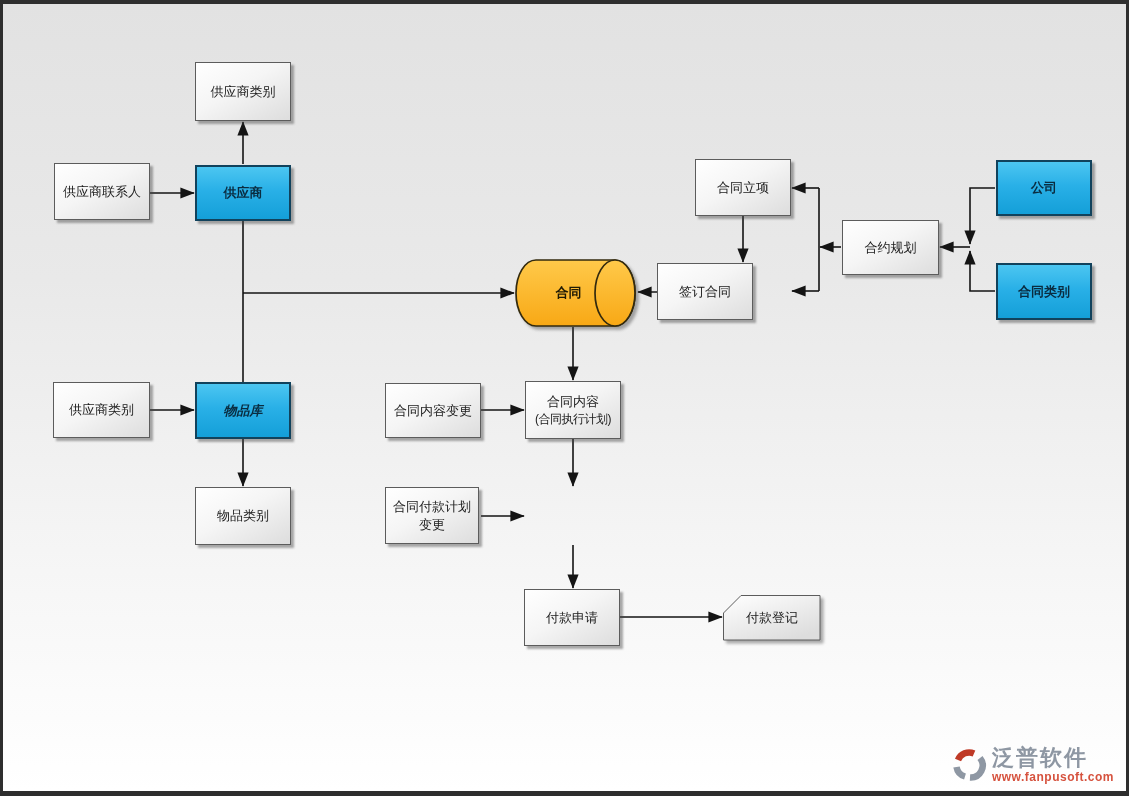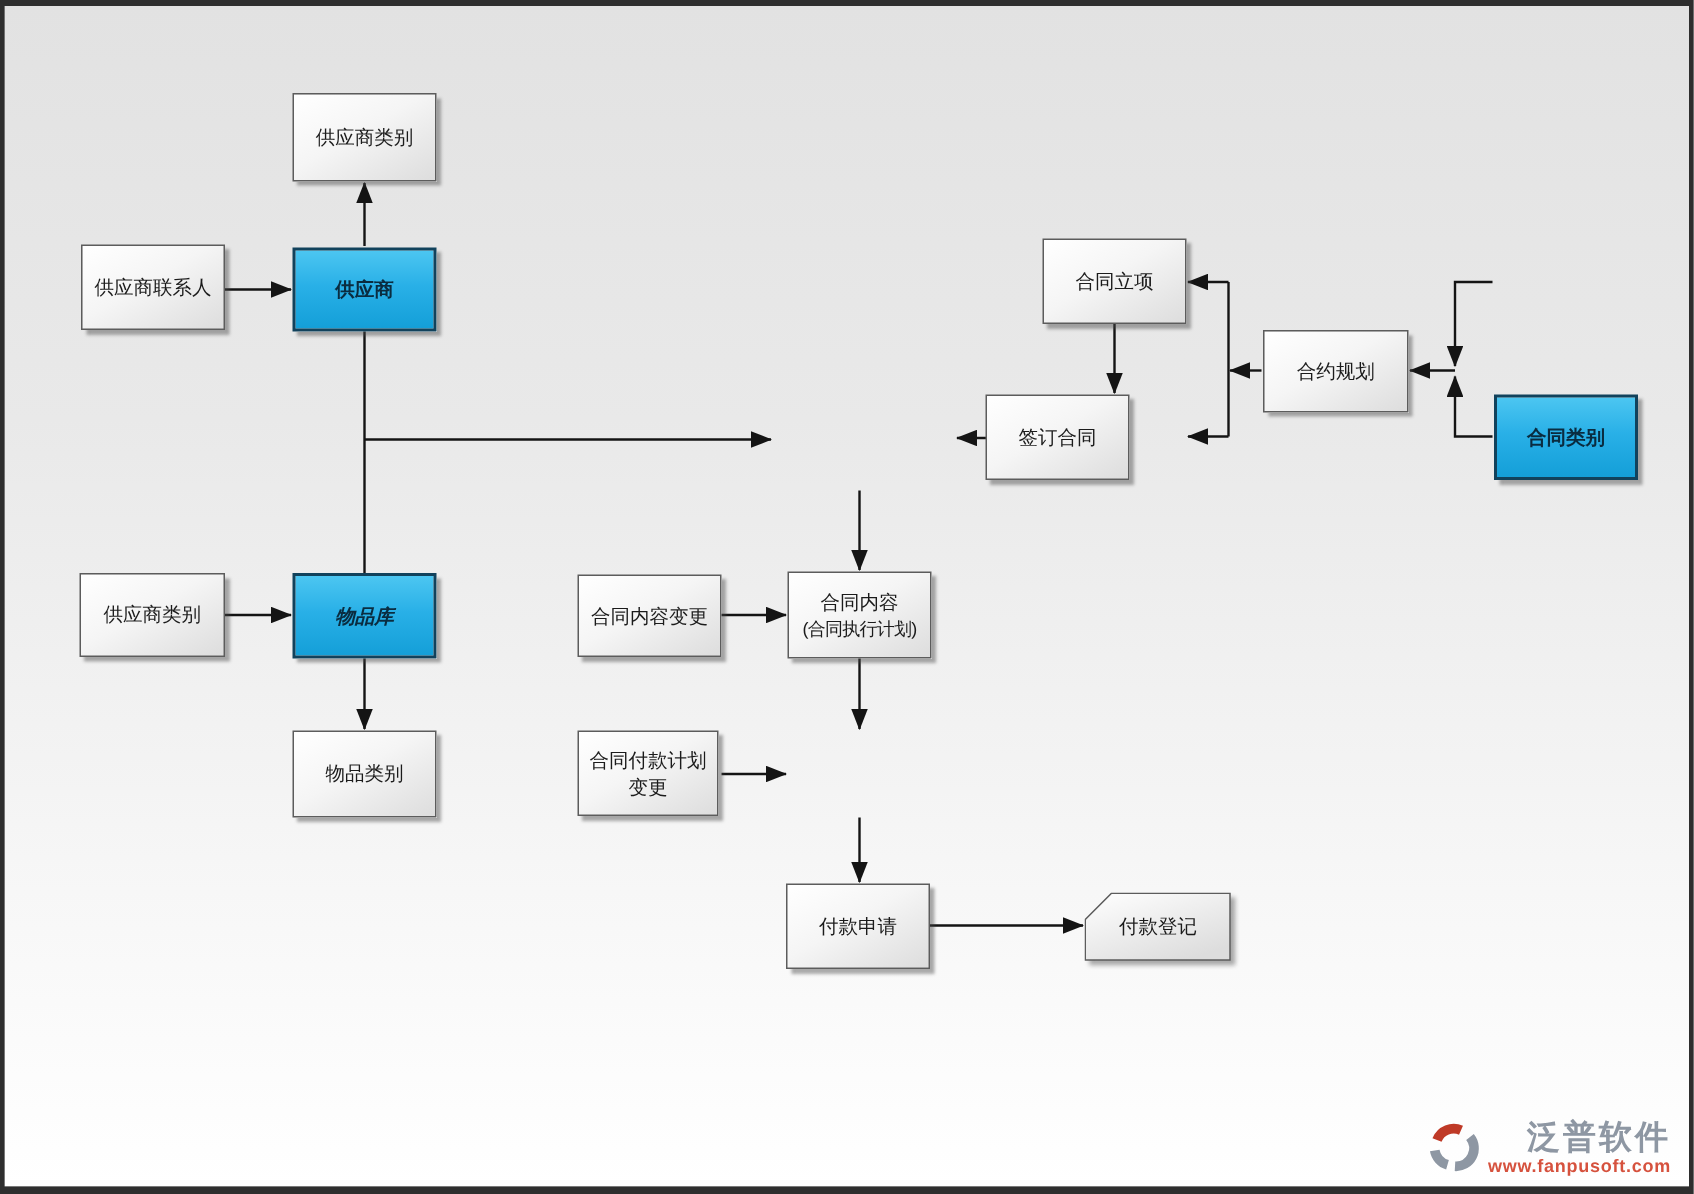--- a/index.html
+++ b/index.html
@@ -39,21 +39,21 @@
     position:absolute;left:0;top:0;
     filter:drop-shadow(3px 3px 1.5px rgba(70,70,70,0.45));
   }
   .node .lbl{position:relative;z-index:2;white-space:nowrap;}
   .node.cylinder .lbl{transform:translateX(-7px);font-weight:600;color:#1f1a05;}
   .node .lbl .tight{font-size:12px;letter-spacing:-0.5px;}
   #watermark{
     position:absolute;right:12px;bottom:8px;
     display:flex;align-items:center;gap:3px;
   }
-  #wm-text{display:flex;flex-direction:column;align-items:flex-end;line-height:1;}
+  #wm-text{display:flex;flex-direction:column;align-items:flex-start;line-height:1;}
   #wm-brand{font-size:22px;font-weight:bold;color:#8e97a3;letter-spacing:2px;}
   #wm-url{font-size:12px;font-weight:bold;color:#d6523e;letter-spacing:0.5px;margin-top:2px;}
 </style>
 </head>
 <body>
 
 <div id="stage">
     <svg class="connectors" width="1129" height="796">
       <defs>
         <marker id="arr" markerWidth="9" markerHeight="7" refX="8.5" refY="3.5" orient="auto">
@@ -105,33 +105,53 @@
     <div class="node blue" style="left: 192px; top: 378px; width: 96px; height: 57px; font-style: italic;">
       <div class="lbl">
         <div>物品库</div>
       </div>
     </div>
     <div class="node white" style="left: 192px; top: 483px; width: 96px; height: 58px;">
       <div class="lbl">
         <div>物品类别</div>
       </div>
     </div>
+    <div class="node cylinder" style="left: 512px; top: 255px; width: 121px; height: 68px;">
+      <svg width="121" height="68">
+        <defs>
+          <linearGradient id="gcy" x1="0" y1="0" x2="0" y2="1">
+            <stop offset="0" stop-color="#ffc94a"></stop>
+            <stop offset="1" stop-color="#f8a815"></stop>
+          </linearGradient>
+        </defs>
+        <path d="M 21 1 L 100 1 A 20 33 0 0 1 100 67 L 21 67 A 20 33 0 0 1 21 1 Z" fill="url(#gcy)" stroke="#332a0e" stroke-width="1.7"></path>
+        <ellipse cx="100" cy="34" rx="20" ry="33" fill="url(#gcy)" stroke="#332a0e" stroke-width="1.7"></ellipse>
+      </svg>
+      <div class="lbl">
+        <div>合同</div>
+      </div>
+    </div>
     <div class="node white" style="left: 692px; top: 155px; width: 96px; height: 57px;">
       <div class="lbl">
         <div>合同立项</div>
       </div>
     </div>
     <div class="node white" style="left: 654px; top: 259px; width: 96px; height: 57px;">
       <div class="lbl">
         <div>签订合同</div>
       </div>
     </div>
     <div class="node white" style="left: 839px; top: 216px; width: 97px; height: 55px;">
       <div class="lbl">
         <div>合约规划</div>
+      </div>
+    </div>
+    <div class="node blue" style="left: 993px; top: 156px; width: 96px; height: 56px;">
+      <div class="lbl">
+        <div>公司</div>
       </div>
     </div>
     <div class="node blue" style="left: 993px; top: 259px; width: 96px; height: 57px;">
       <div class="lbl">
         <div>合同类别</div>
       </div>
     </div>
     <div class="node white" style="left: 382px; top: 379px; width: 96px; height: 55px;">
       <div class="lbl">
         <div>合同内容变更</div>

